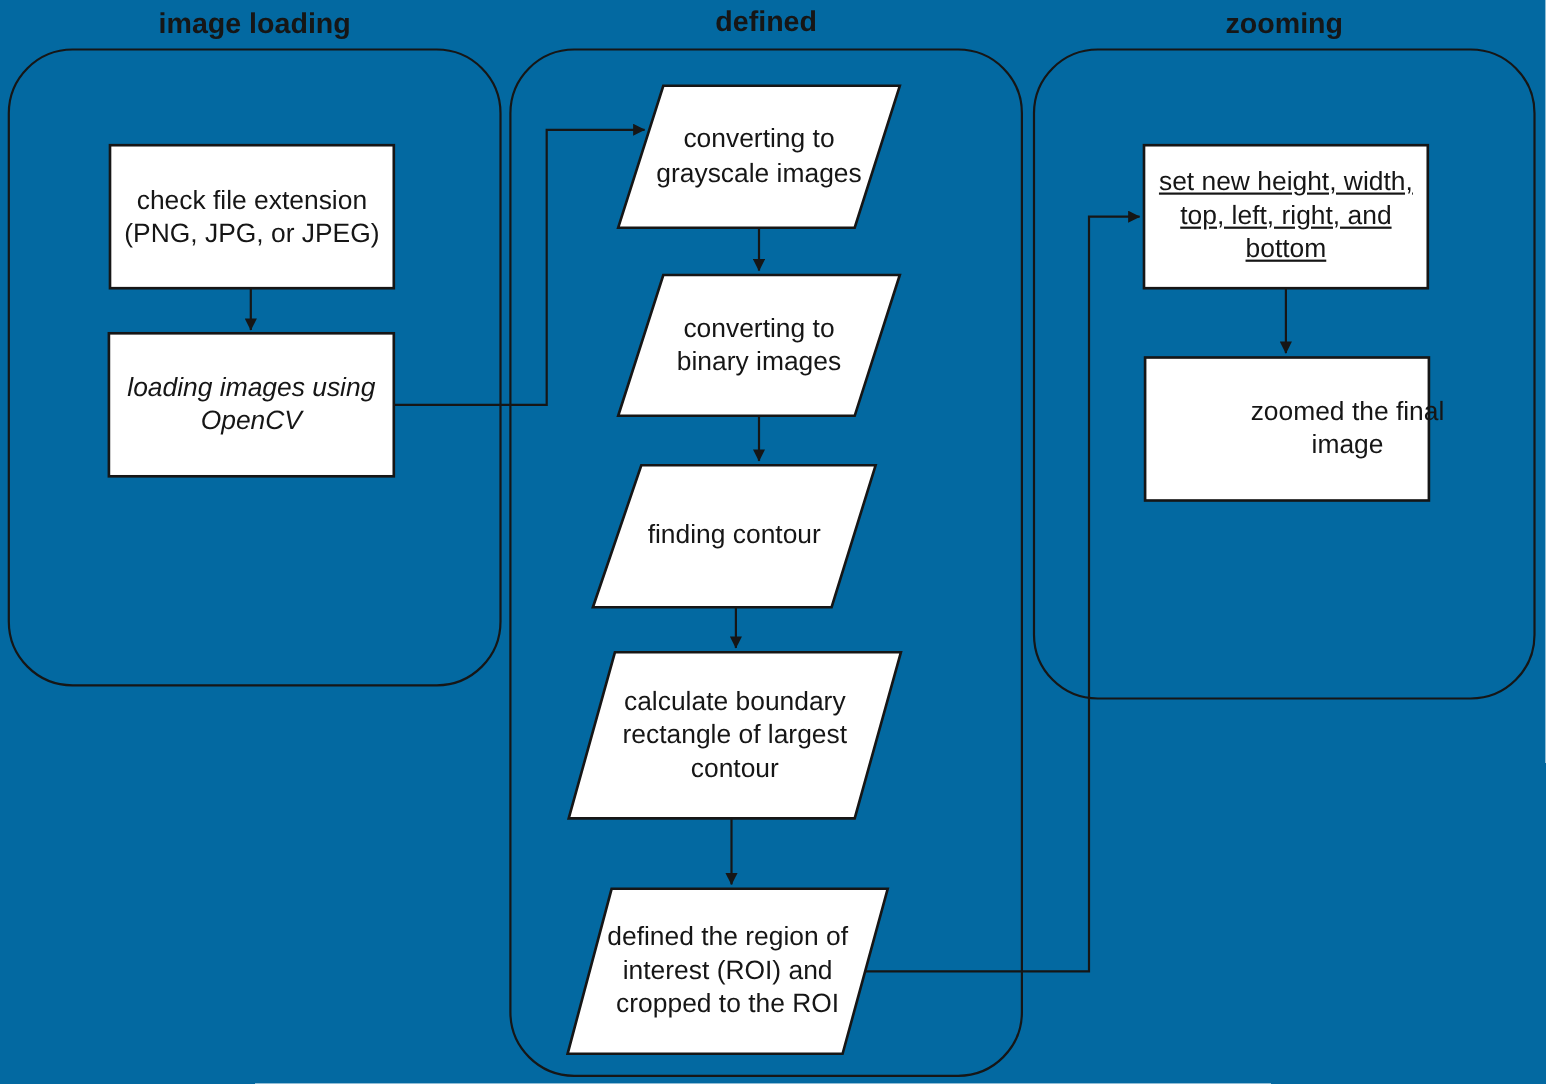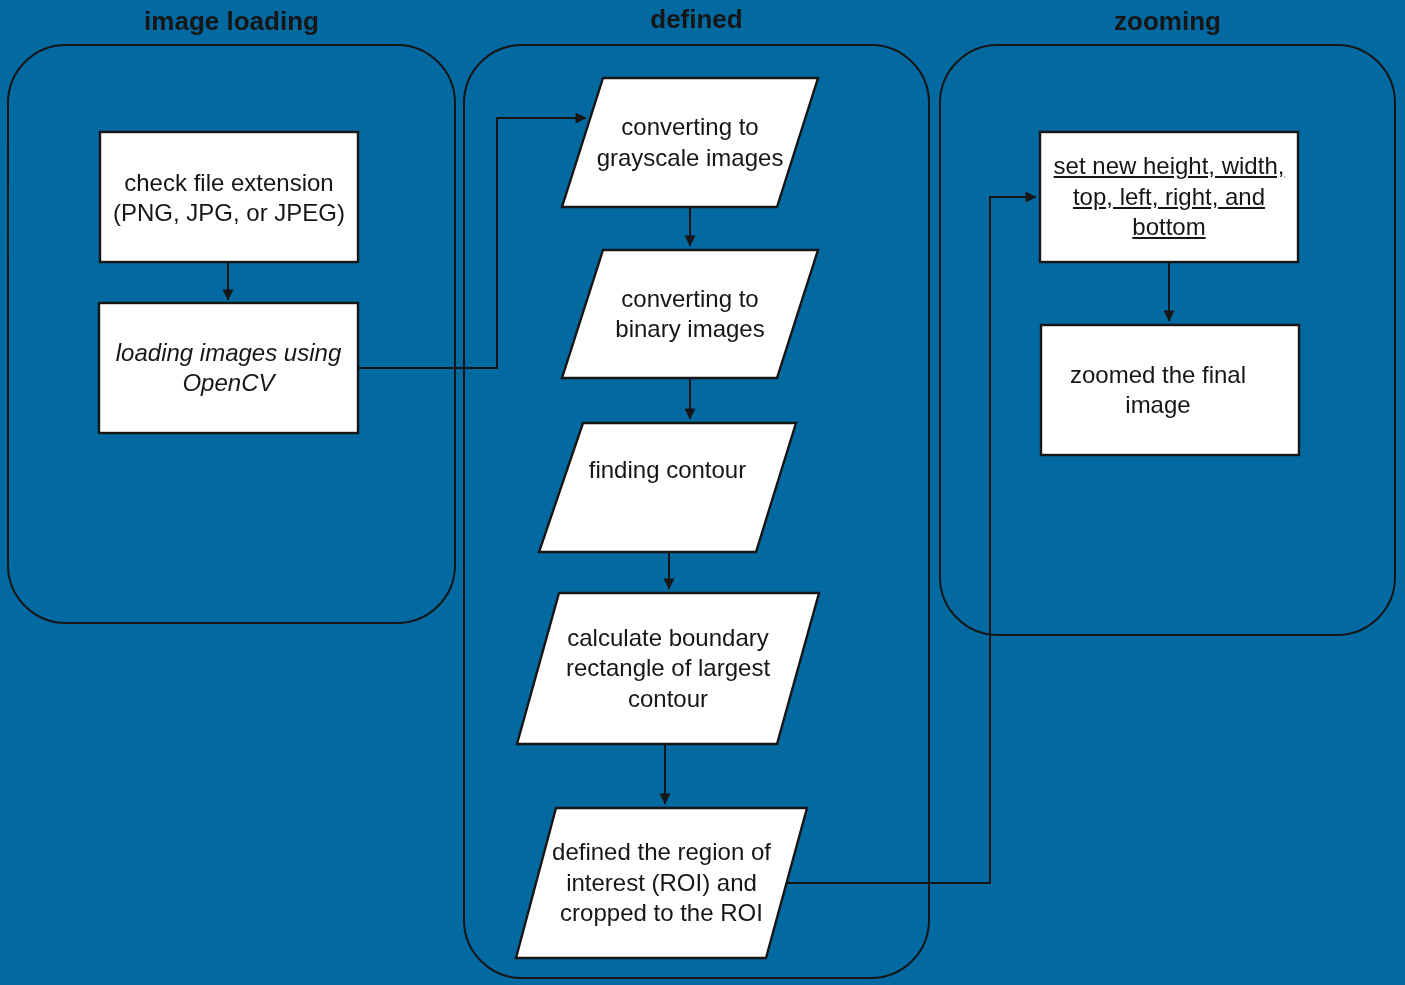--- a/index.html
+++ b/index.html
@@ -64,26 +64,26 @@
   <div class="group-title" style="left:940px;width:455px;top:6px;">zooming</div>
 
   <div class="label" style="left:100px;top:132px;width:258px;height:132px;">check file extension
 (PNG, JPG, or JPEG)</div>
   <div class="label" style="left:99px;top:303px;width:259px;height:130px;font-style:italic;">loading images using
 OpenCV</div>
   <div class="label" style="left:562px;top:78px;width:256px;height:129px;">converting to
 grayscale images</div>
   <div class="label" style="left:562px;top:250px;width:256px;height:128px;">converting to
 binary images</div>
-  <div class="label" style="left:539px;top:406px;width:257px;height:129px;">finding contour</div>
+  <div class="label" style="left:539px;top:423px;width:257px;height:129px;">finding contour</div>
   <div class="label" style="left:517px;top:593px;width:302px;height:151px;">calculate boundary
 rectangle of largest
 contour</div>
   <div class="label" style="left:516px;top:808px;width:291px;height:150px;">defined the region of
 interest (ROI) and
 cropped to the ROI</div>
   <div class="label" style="left:1040px;top:132px;width:258px;height:130px;text-decoration:underline;">set new height, width,
 top, left, right, and
 bottom</div>
-  <div class="label" style="left:1013px;top:325px;width:290px;height:130px;">zoomed the final
+  <div class="label" style="left:1080px;top:325px;width:290px;height:130px;">zoomed the final
 image</div>
 
 </div>
 
 </body></html>

